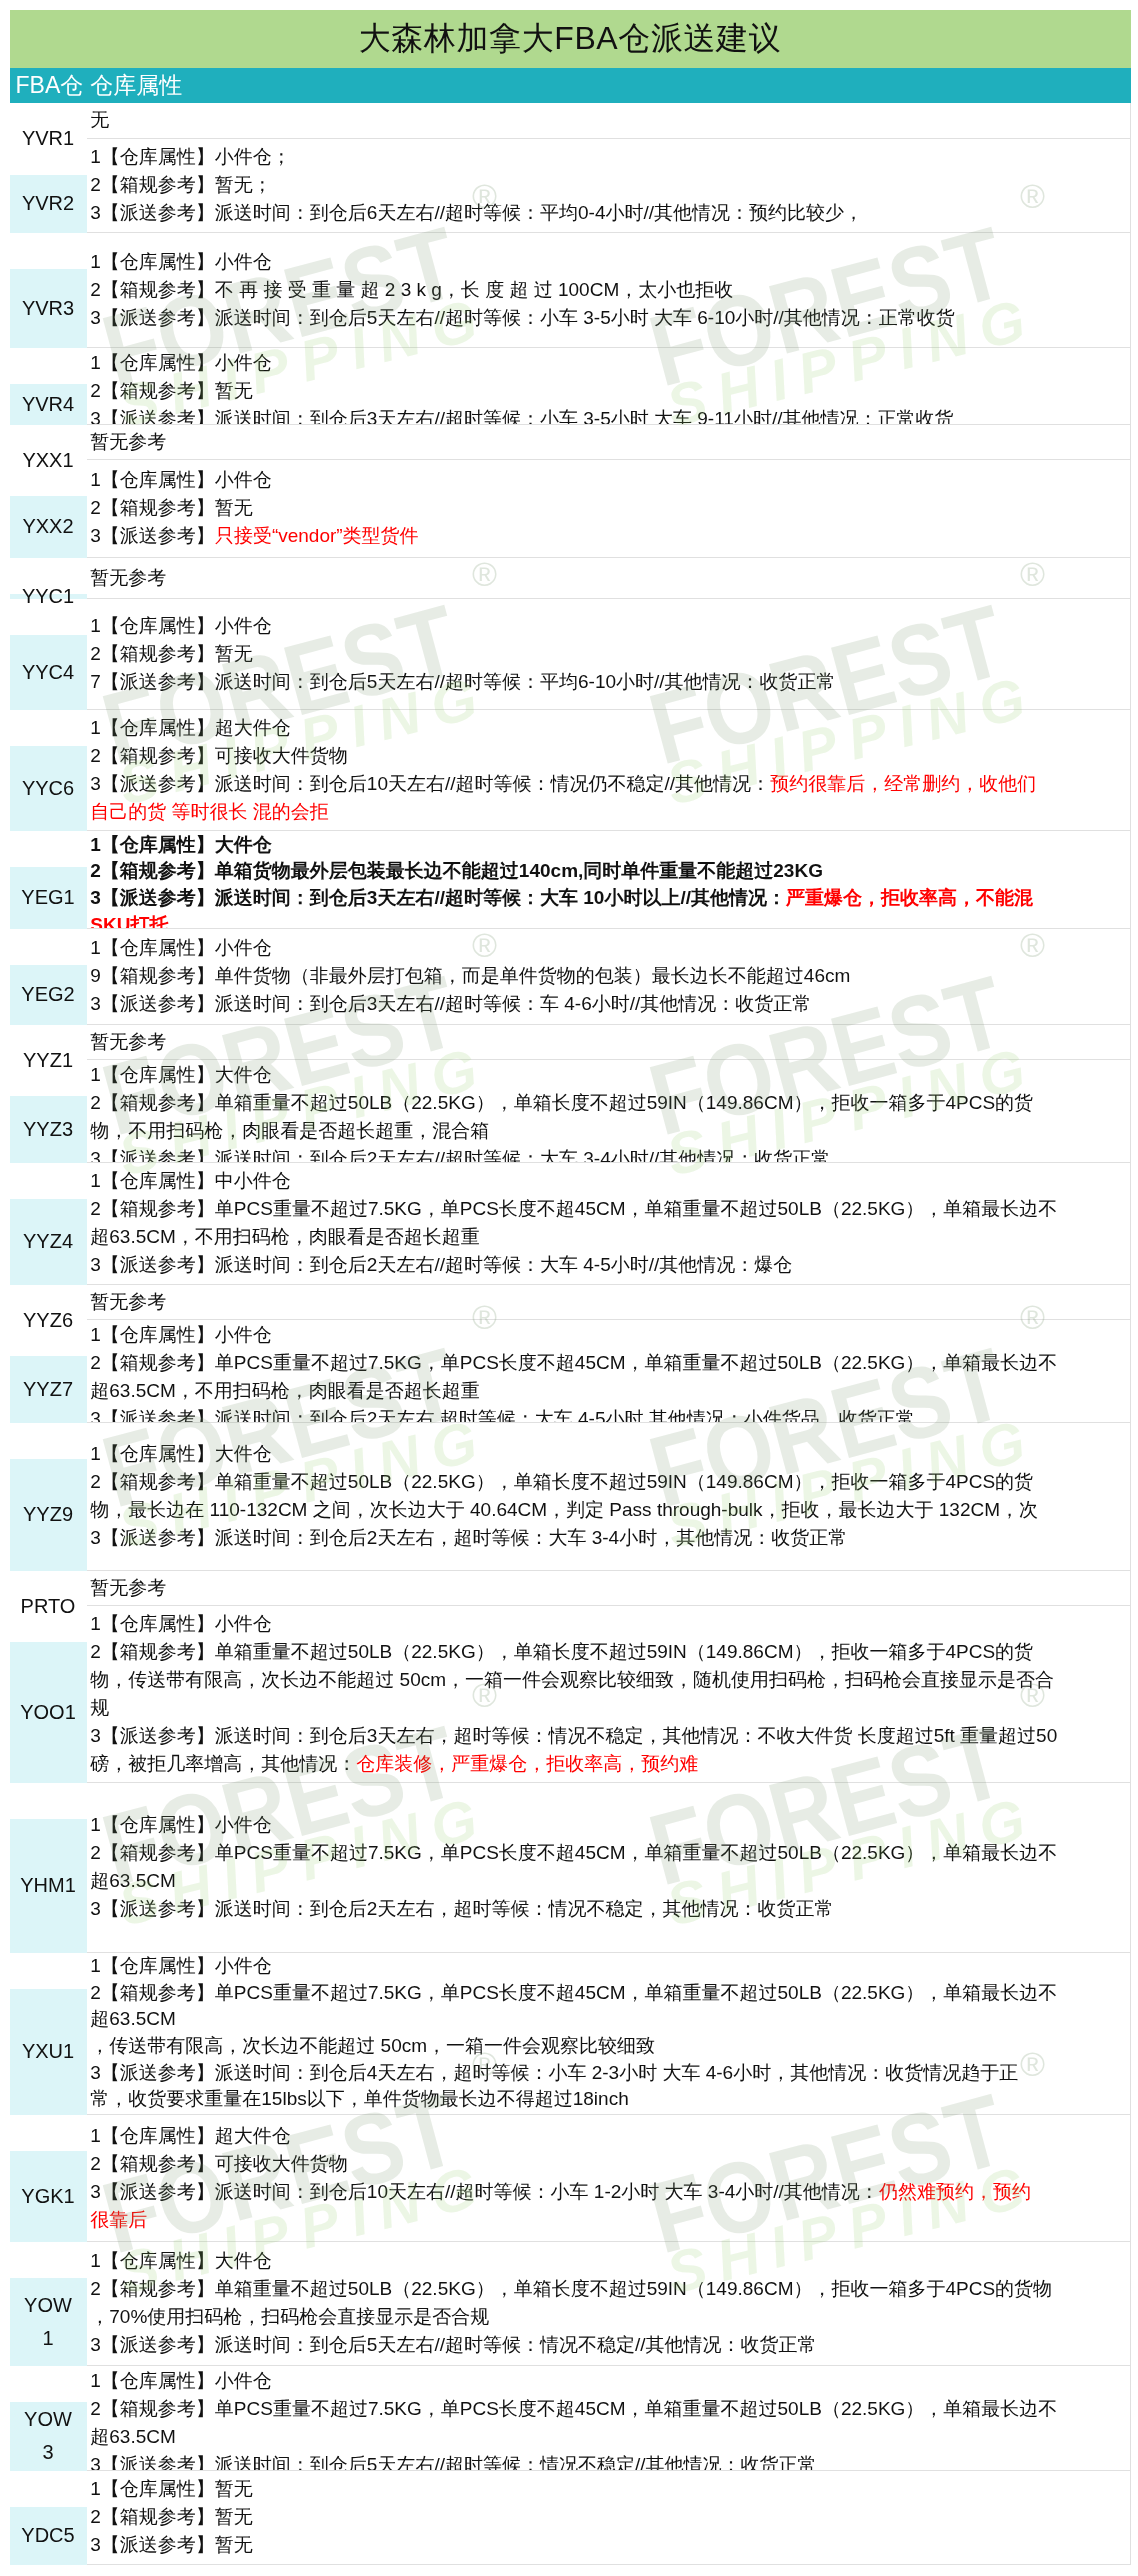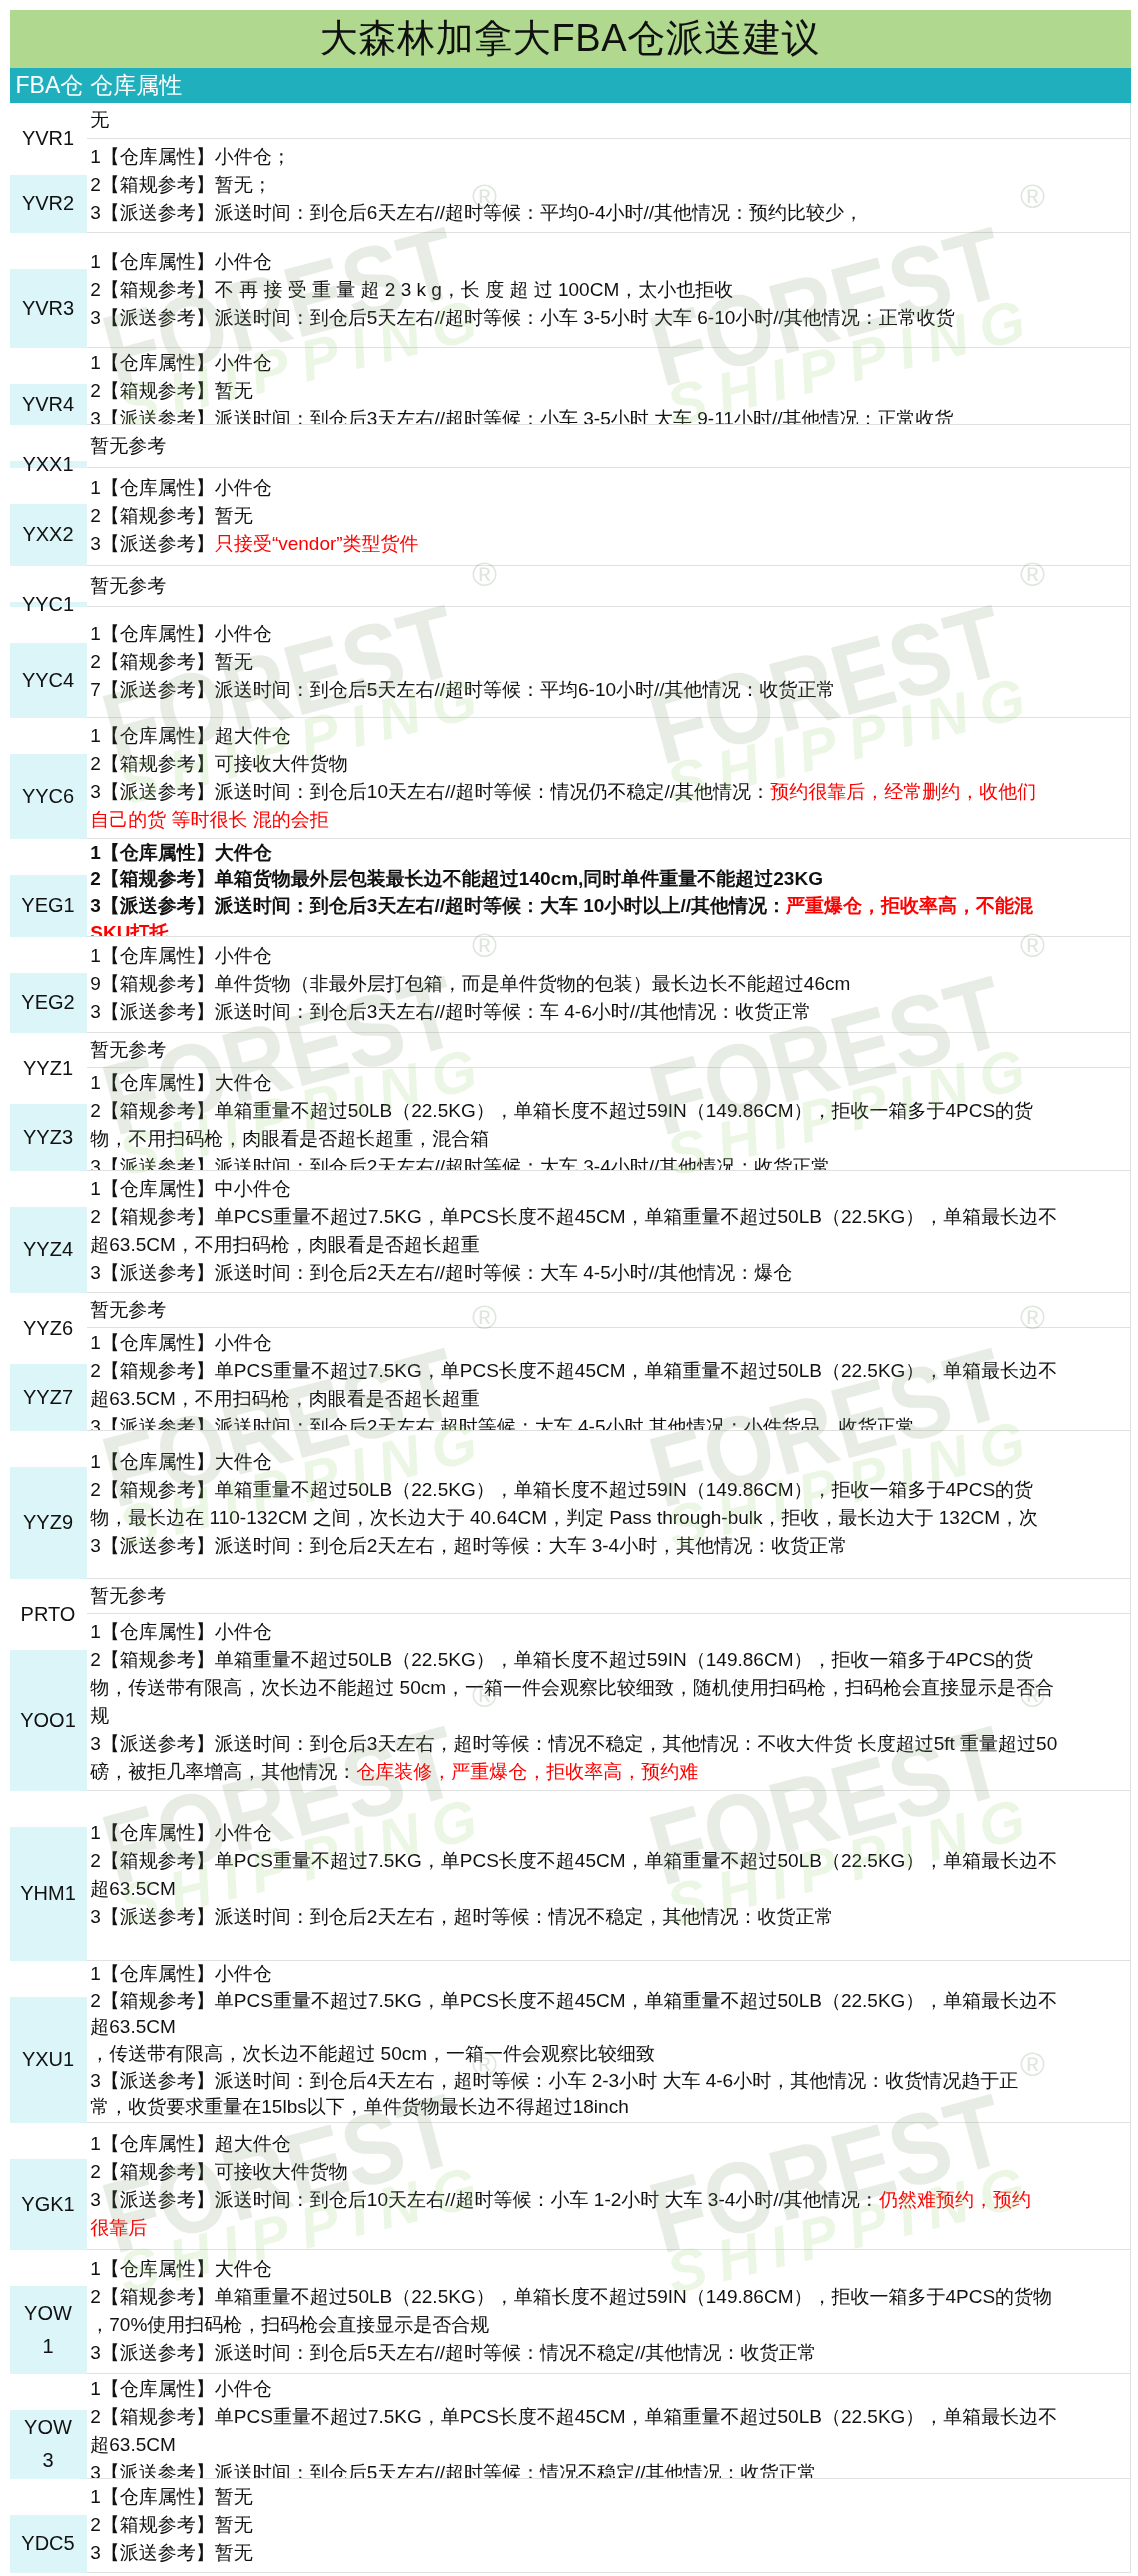--- a/index.html
+++ b/index.html
@@ -3,21 +3,21 @@
 <meta charset="utf-8">
 <style>
   html, body { margin:0; padding:0; background:#ffffff; }
   .page {
     position:relative; width:1139px; height:2576px; background:#ffffff; overflow:hidden;
     font-family:"Liberation Sans","DejaVu Sans",sans-serif; color:#111111;
   }
   .sheet { position:absolute; left:9.5px; top:9.5px; width:1121px; }
   .title {
     height:58px; background:#b0d98f; display:flex; align-items:center; justify-content:center;
-    font-size:38px; color:#111111; letter-spacing:0.6px;
+    font-size:32px; color:#111111; letter-spacing:0.6px;
   }
   .header {
     height:35px; background:#1fafbd; display:flex; align-items:center; color:#ffffff; font-size:23px;
   }
   .header .h1 { width:77px; padding-left:6px; box-sizing:border-box; white-space:nowrap; }
   .header .h2 { padding-left:3.8px; white-space:nowrap; }
   .row { display:flex; }
   .code {
     width:77px; flex:0 0 77px; background:#dcf5f8; display:flex; align-items:center; justify-content:center;
     font-size:20px; color:#111111; text-align:center;margin-top:36px;
@@ -93,21 +93,21 @@
       <div class="code">
           <span>YVR4</span>
         </div>
       <div class="content top">
         <div class="line">1【仓库属性】小件仓</div>
         <div class="line">2【箱规参考】暂无</div>
         <div class="line">3【派送参考】派送时间：到仓后3天左右//超时等候：小车 3-5小时 大车 9-11小时//其他情况：正常收货</div>
       </div>
     </div>
 
-    <div class="row" style="height:43px">
+    <div class="row" style="height:35px">
       <div class="code">
           <span>YXX1</span>
         </div>
       <div class="content">
         <div class="line">暂无参考</div>
       </div>
     </div>
 
     <div class="row" style="height:98px">
       <div class="code">

